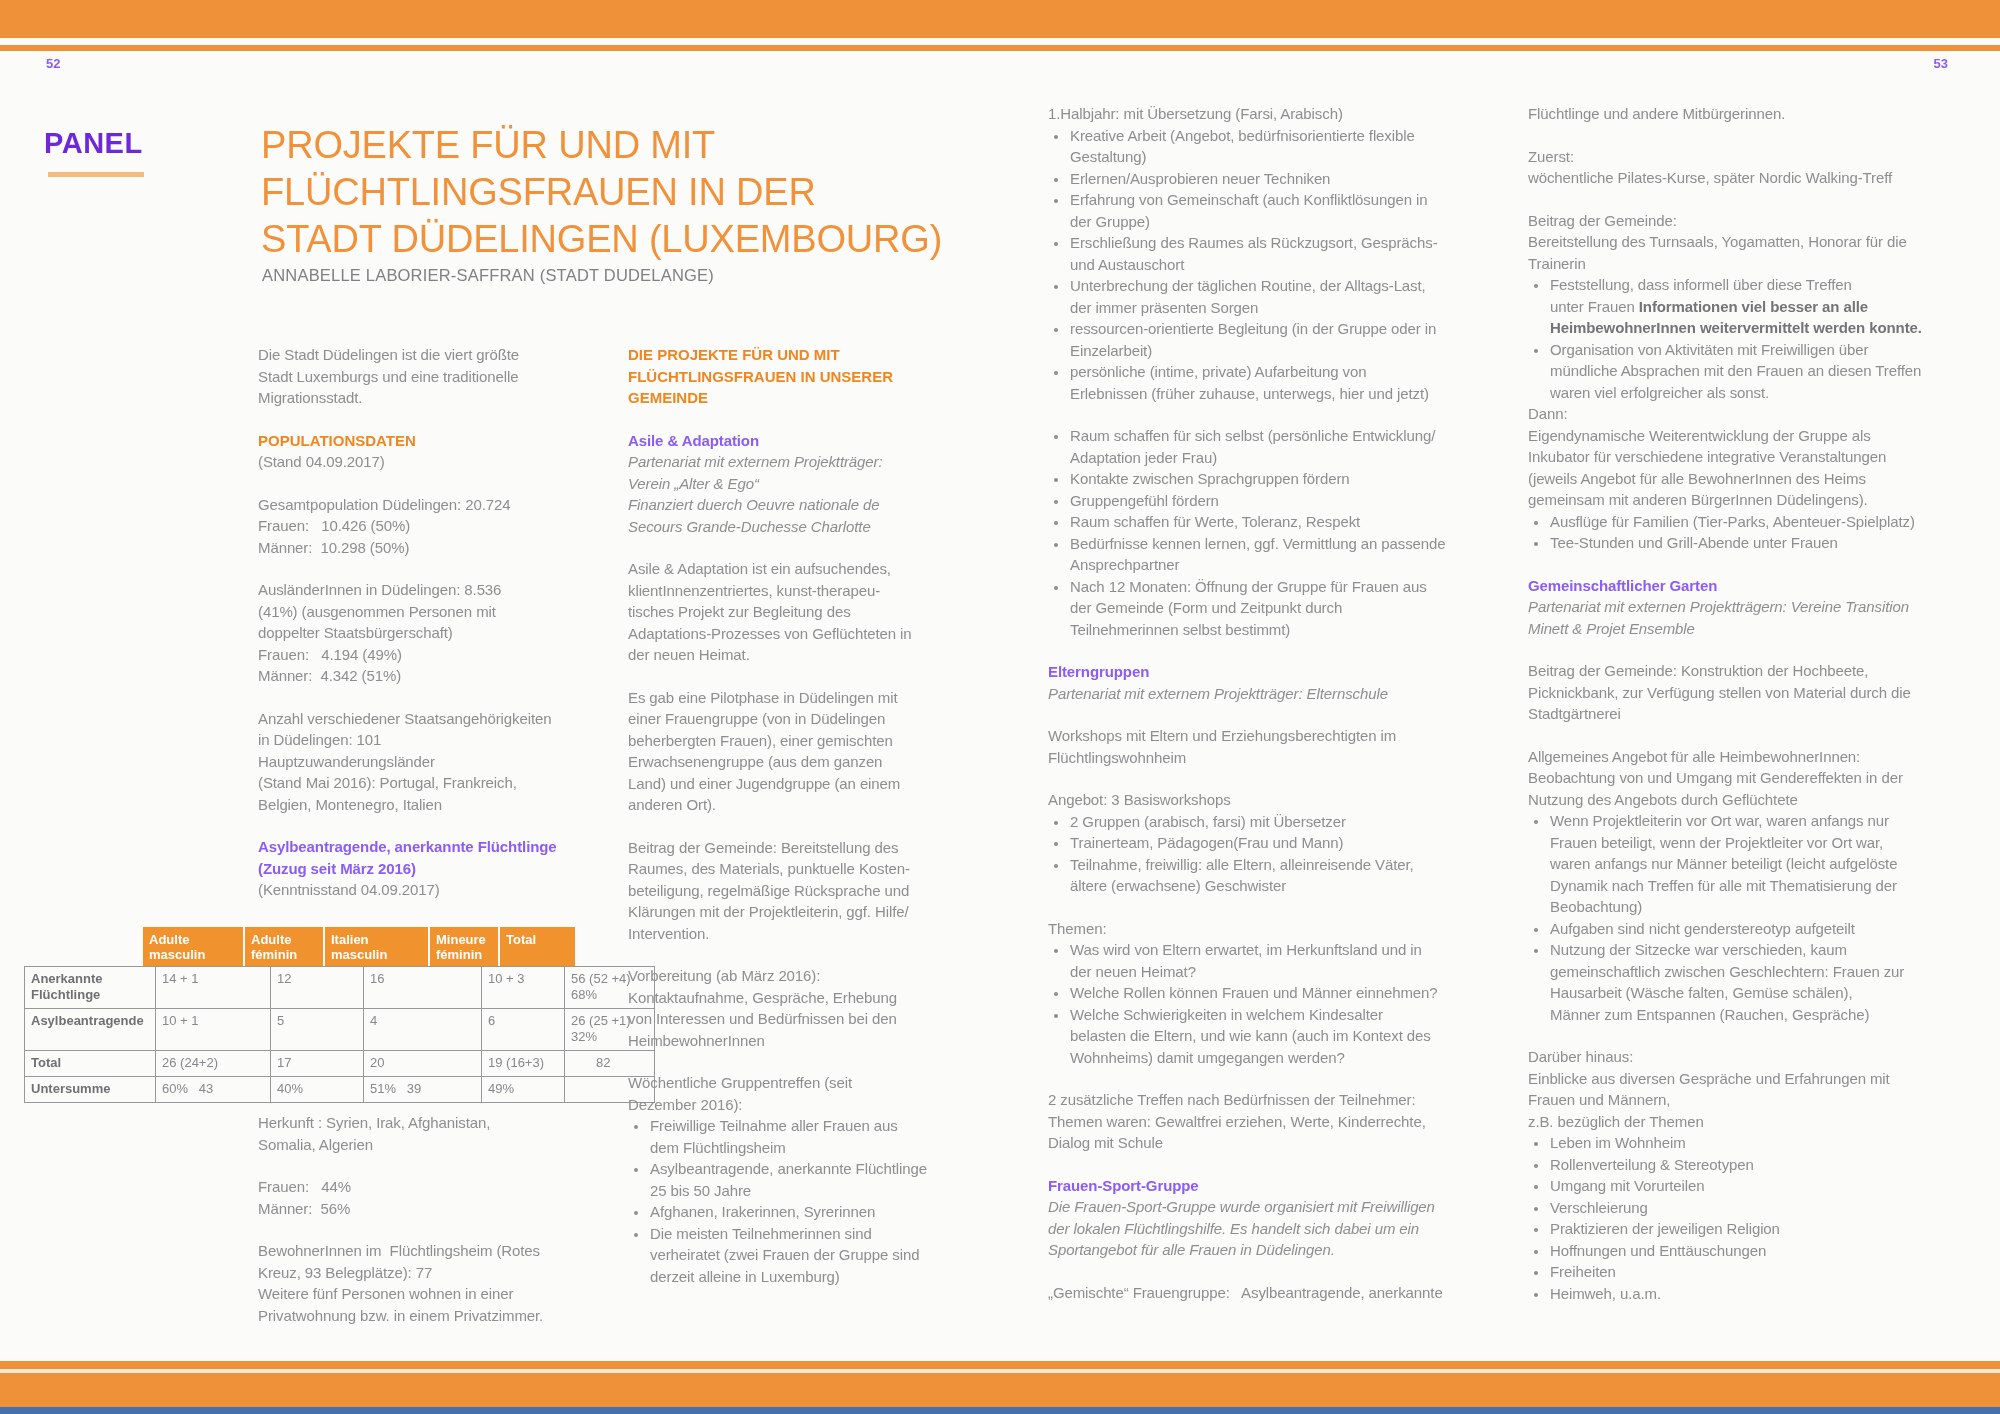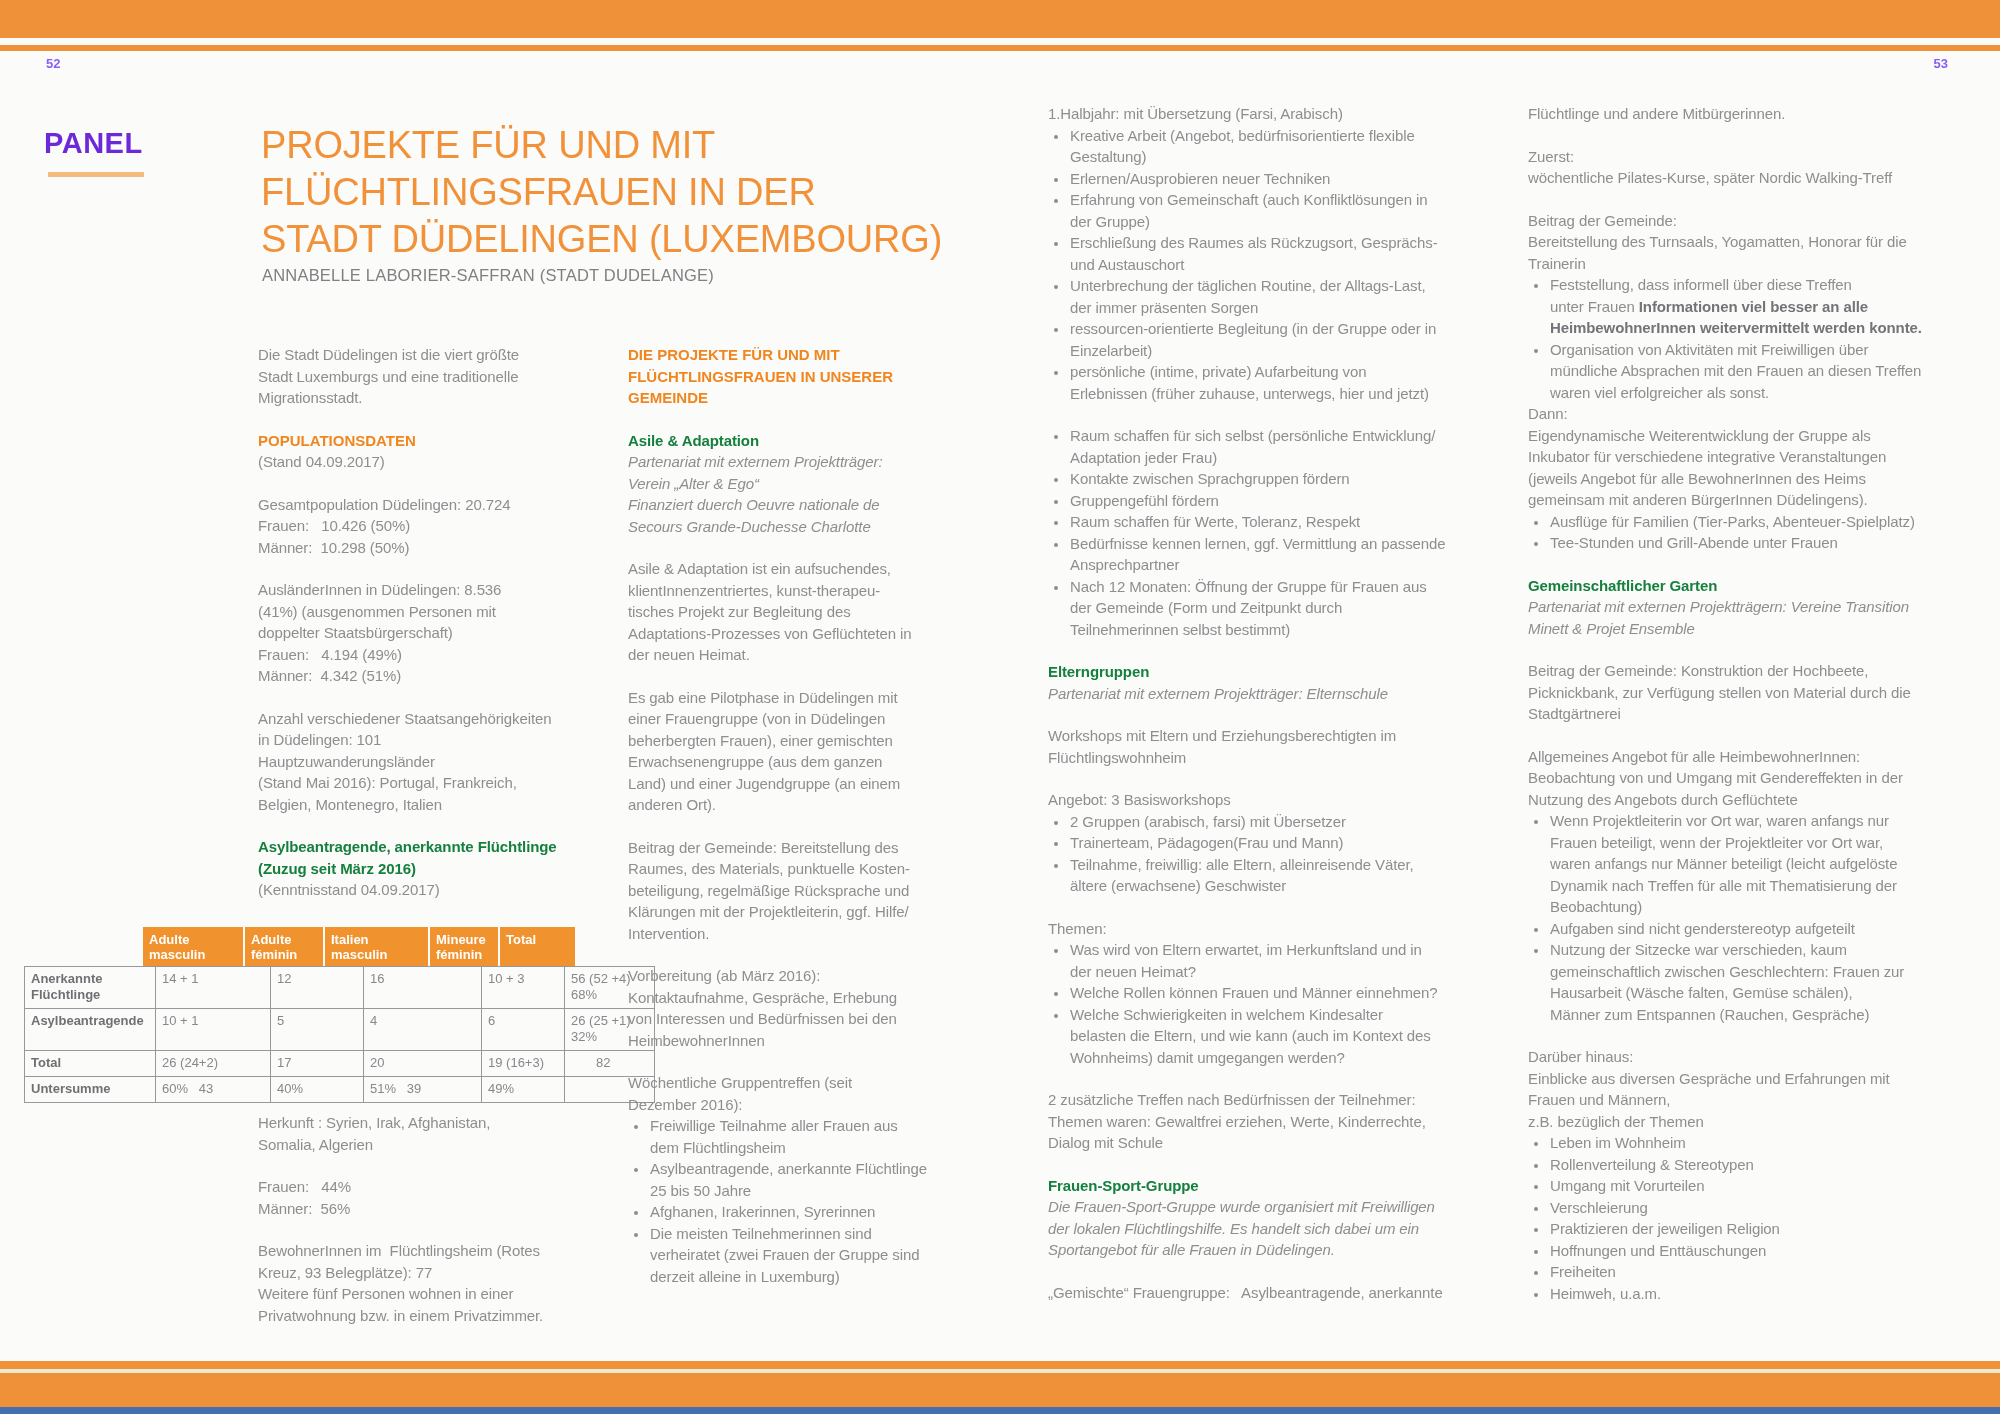--- a/index.html
+++ b/index.html
@@ -25,21 +25,21 @@
          font-weight:400;color:#F1923A;white-space:pre-line;letter-spacing:-0.2px;}
   .author{position:absolute;left:262px;top:266px;font-size:16.5px;color:#7F8083;letter-spacing:0.2px;}
   
   .col{position:absolute;font-size:15px;line-height:21.5px;letter-spacing:-0.1px;white-space:normal;}
   .col1a{left:258px;top:344px;width:312px;}
   .col1b{left:258px;top:1112px;width:312px;}
   .col2{left:628px;top:344px;width:342px;}
   .col3{left:1048px;top:103px;width:442px;}
   .col4{left:1528px;top:103px;width:450px;}
   .col p{margin:0 0 21px;white-space:pre-line;}
-  .col p.t-b{font-weight:bold;color:#15803d;}
+  .col p.t-b{font-weight:bold;color:#8b5cf6;}
   .col p.t-i{font-style:italic;color:#8D8E90;}
   .col p.t-ho{font-weight:bold;color:#F0861F;letter-spacing:0;}
   .col ul{margin:0 0 21px;padding-left:21px;}
   .col li{white-space:pre-line;padding-left:1px;}
   .col li::marker{color:#8D8E90;font-size:13px;}
   .col b{color:#737477;}
   
   .rtable{position:absolute;left:24px;top:927px;width:552px;}
   .rt-head{display:grid;grid-template-columns:118px 102px 80px 105px 70px 77px;}
   .hcell{margin:0 1px;background:#F0922E;color:#fff;font-size:13px;font-weight:bold;

